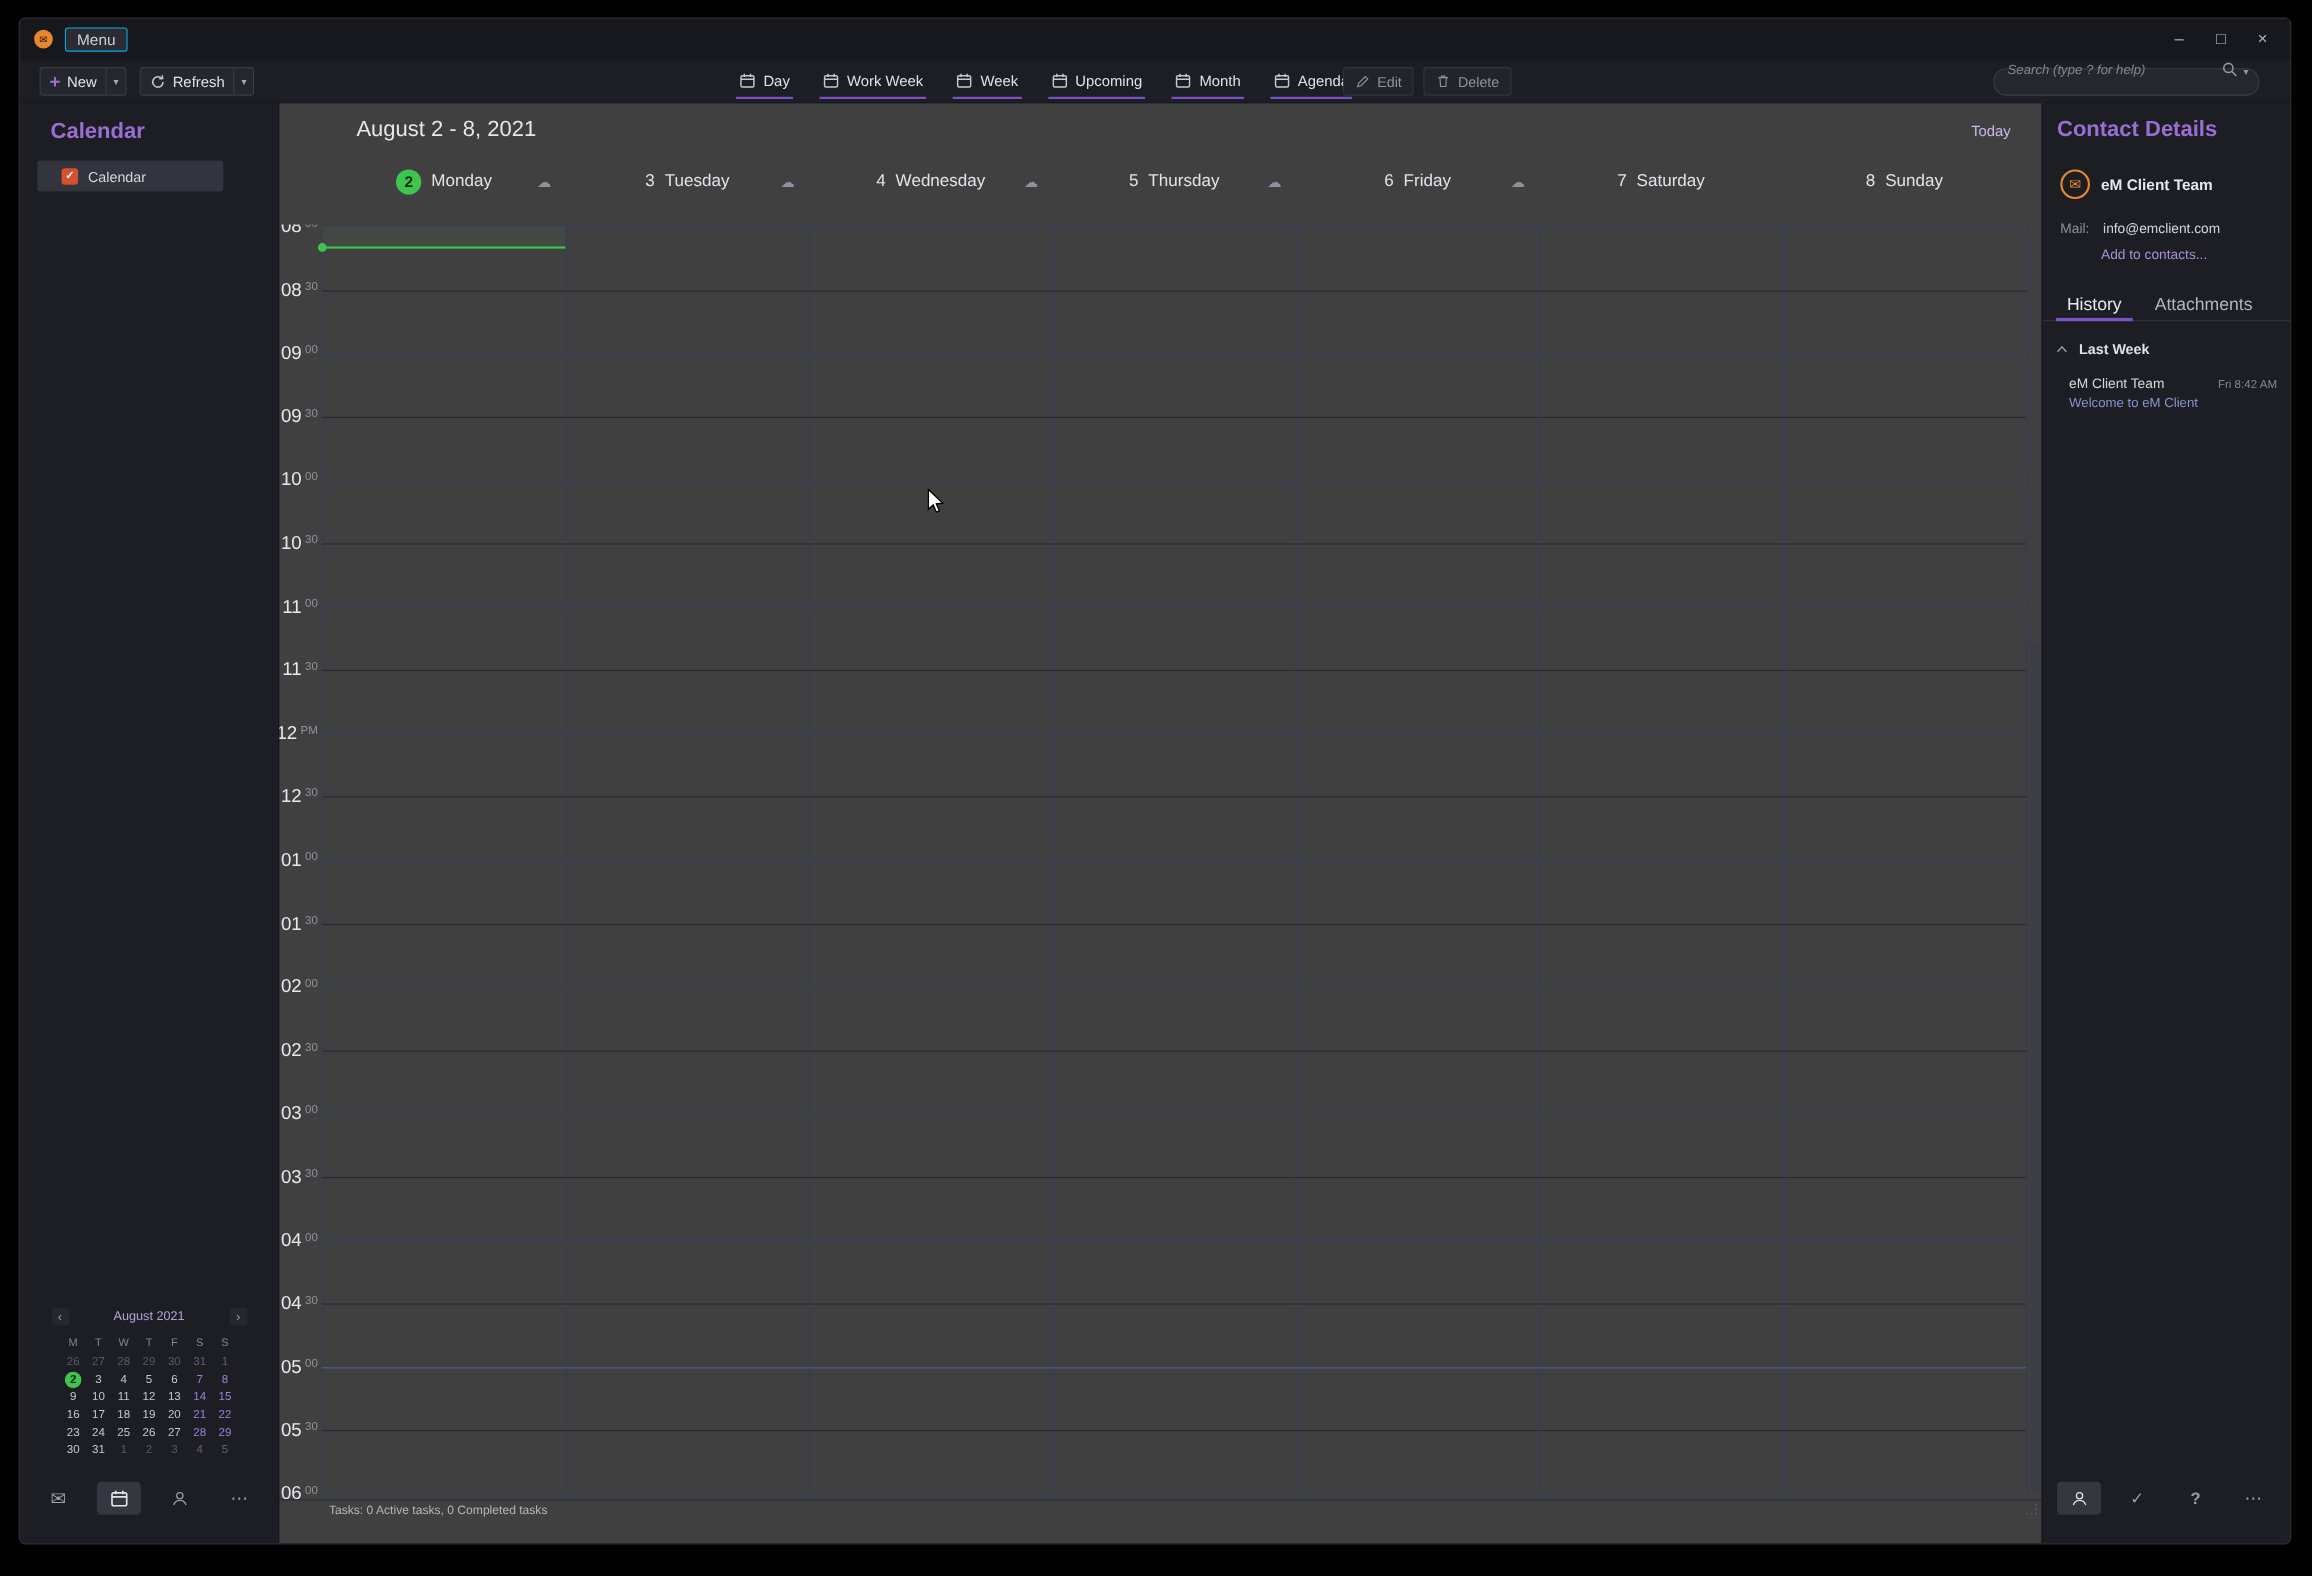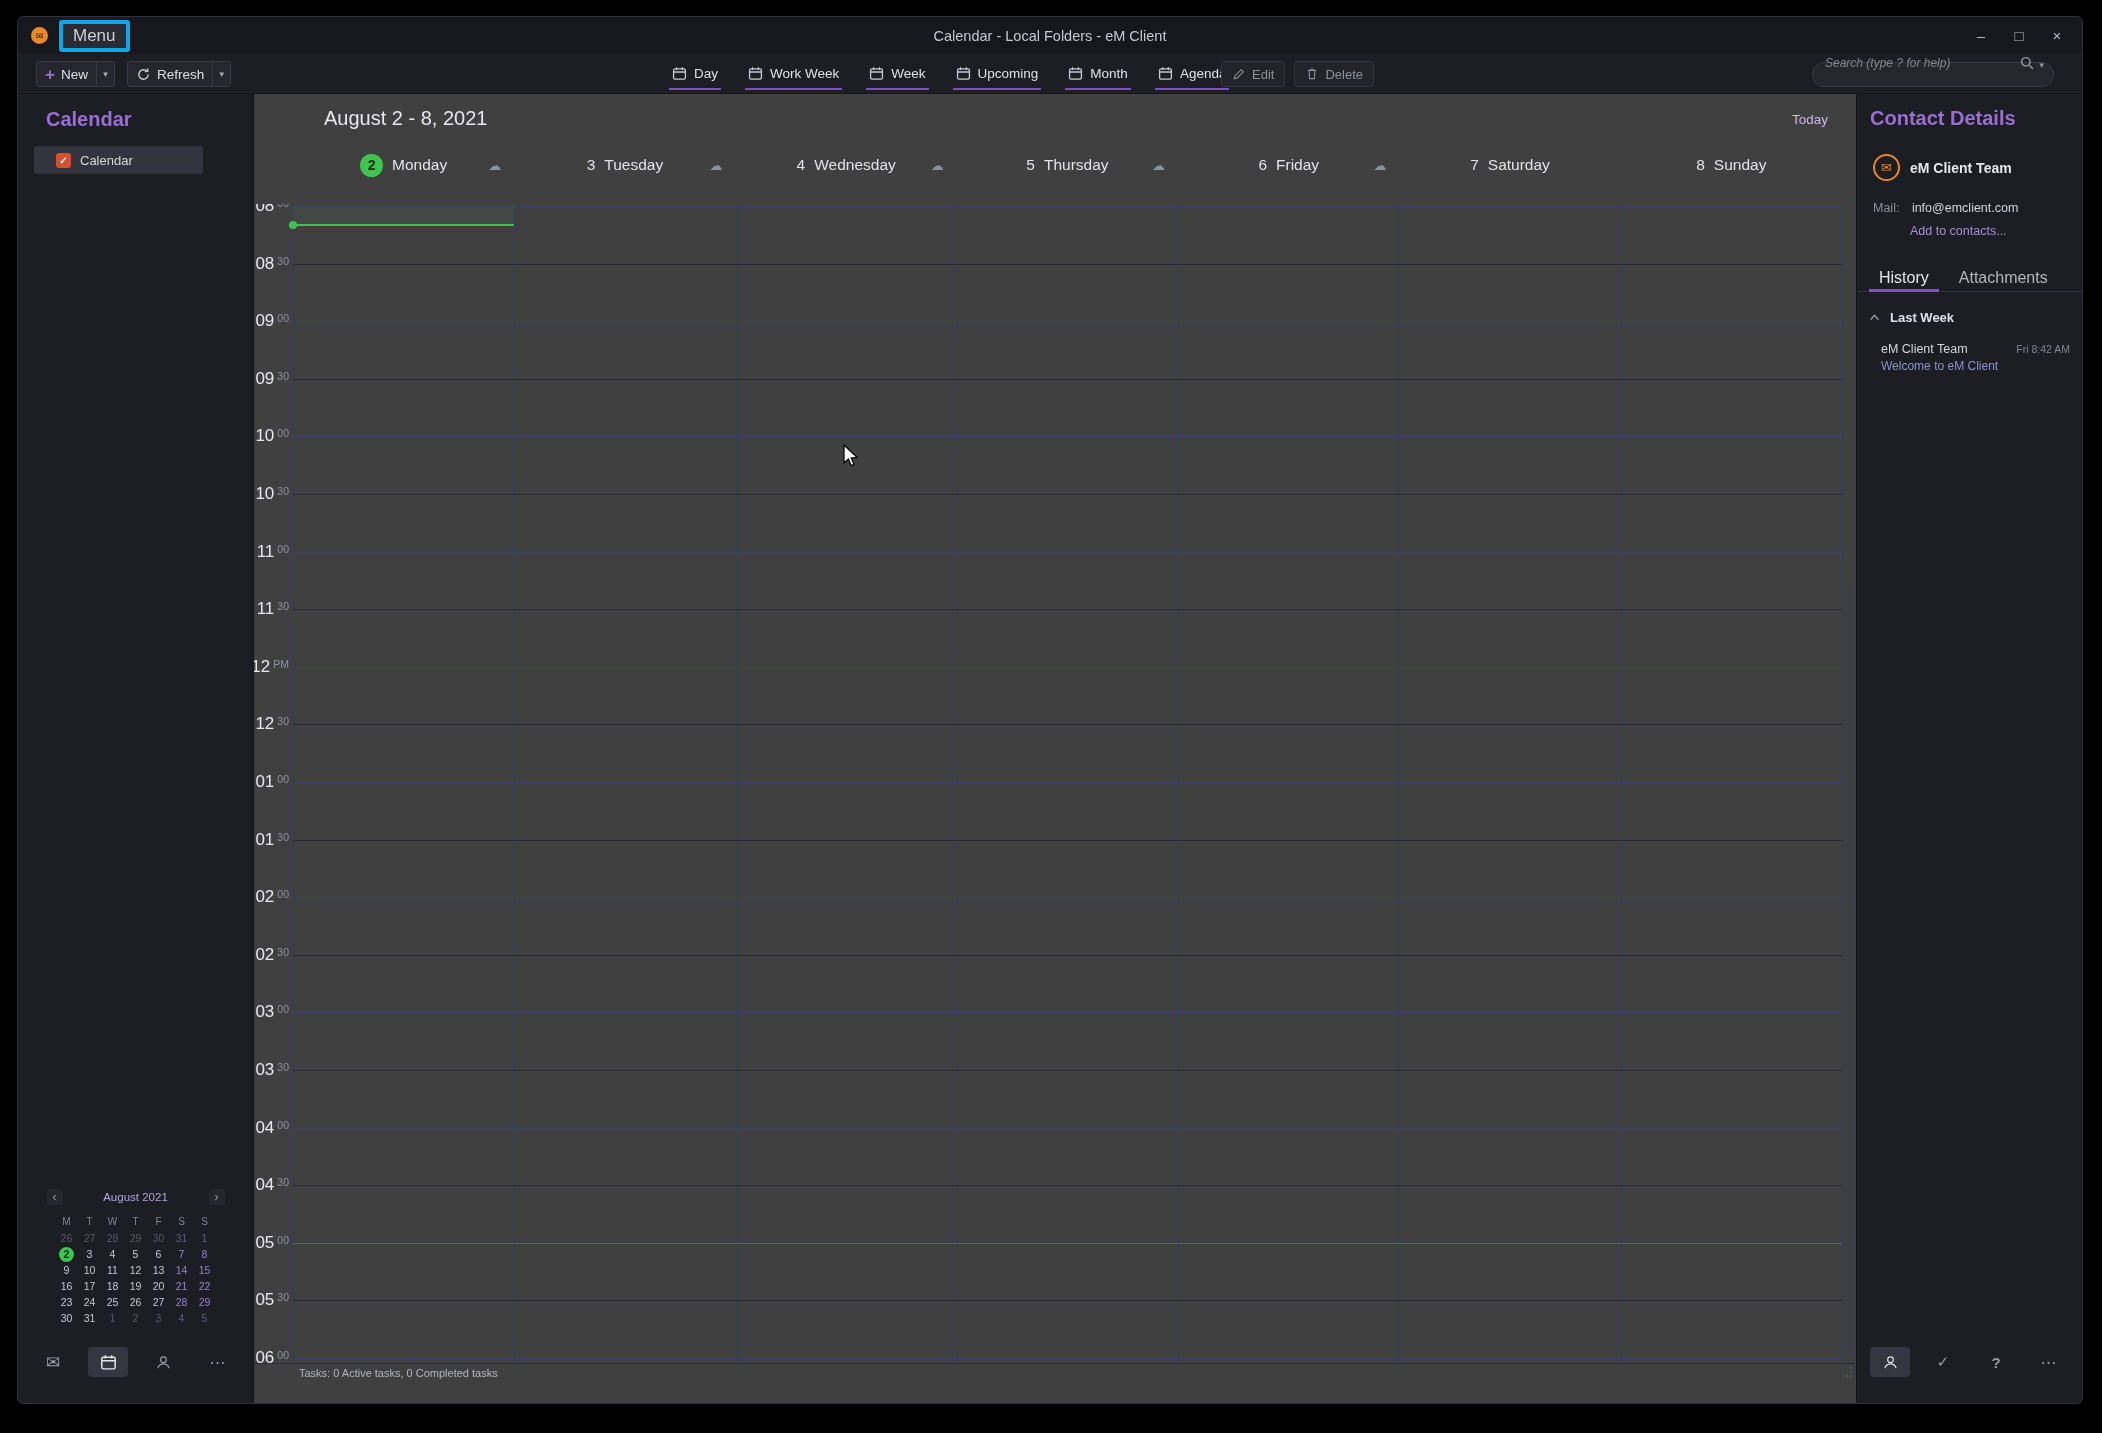--- a/index.html
+++ b/index.html
@@ -9,21 +9,21 @@
   *{margin:0;padding:0;box-sizing:border-box;font-family:"Liberation Sans",sans-serif}
   html,body{width:2102px;height:1433px;background:#000;overflow:hidden;position:relative}
 
   .window{position:absolute;left:17px;top:16px;width:2066px;height:1388px;background:#1e1f26;
     border:1px solid #30313a;border-radius:6px;overflow:hidden}
 
   
   .titlebar{position:absolute;top:0;left:0;right:0;height:37px;background:#17181d;display:flex;align-items:center;padding:0 6px}
   .app-logo{width:17px;height:17px;border-radius:50%;background:var(--orange);display:flex;align-items:center;justify-content:center;
     font-size:9px;color:#17181d;margin-left:7px;flex:0 0 auto}
-  .menu-btn{margin-left:11px;background:#2b2c33;border:4px solid #0ea5e9;border-radius:3px;color:#cfd0d7;font-size:17px;padding:2px 10px;z-index:2}
+  .menu-btn{margin-left:11px;background:#2b2c33;border:1px solid #0ea5e9;border-radius:3px;color:#cfd0d7;font-size:14px;padding:2px 10px;z-index:2}
   .win-title{position:absolute;left:0;right:0;text-align:center;color:#c7c8cf;font-size:14.5px;pointer-events:none}
   .win-controls{margin-left:auto;display:flex;z-index:2}
   .wc{width:38px;height:29px;display:flex;align-items:center;justify-content:center;color:#b9bac1;font-size:15px}
 
   
   .toolbar{position:absolute;top:37px;left:0;right:0;height:40px;background:#1d1e24;border-bottom:1px solid #15161b}
   .tb-left{position:absolute;left:18px;top:7px;display:flex;gap:12px}
   .split-btn{display:flex;align-items:center;height:26px;background:#26272e;border:1px solid #3a3b44;border-radius:3px;color:#dfe0e6;font-size:13.5px}
   .split-btn .sb-label{padding:0 8px 0 6px}
   .plus{color:var(--accent);font-size:17px;font-weight:bold;padding-left:8px;line-height:1}
@@ -135,21 +135,20 @@
 </head>
 <body>
 
 <div class="window">
 
   <div class="titlebar">
     <span class="app-logo">
         <span>✉</span>
       </span>
     <button class="menu-btn">Menu</button>
-    <div class="win-title">Calendar - Local Folders - eM Client</div>
     <div class="win-controls">
       <span class="wc">–</span>
       <span class="wc">□</span>
       <span class="wc">×</span>
     </div>
   </div>
 
   <div class="toolbar">
     <div class="tb-left">
       <div class="split-btn">

